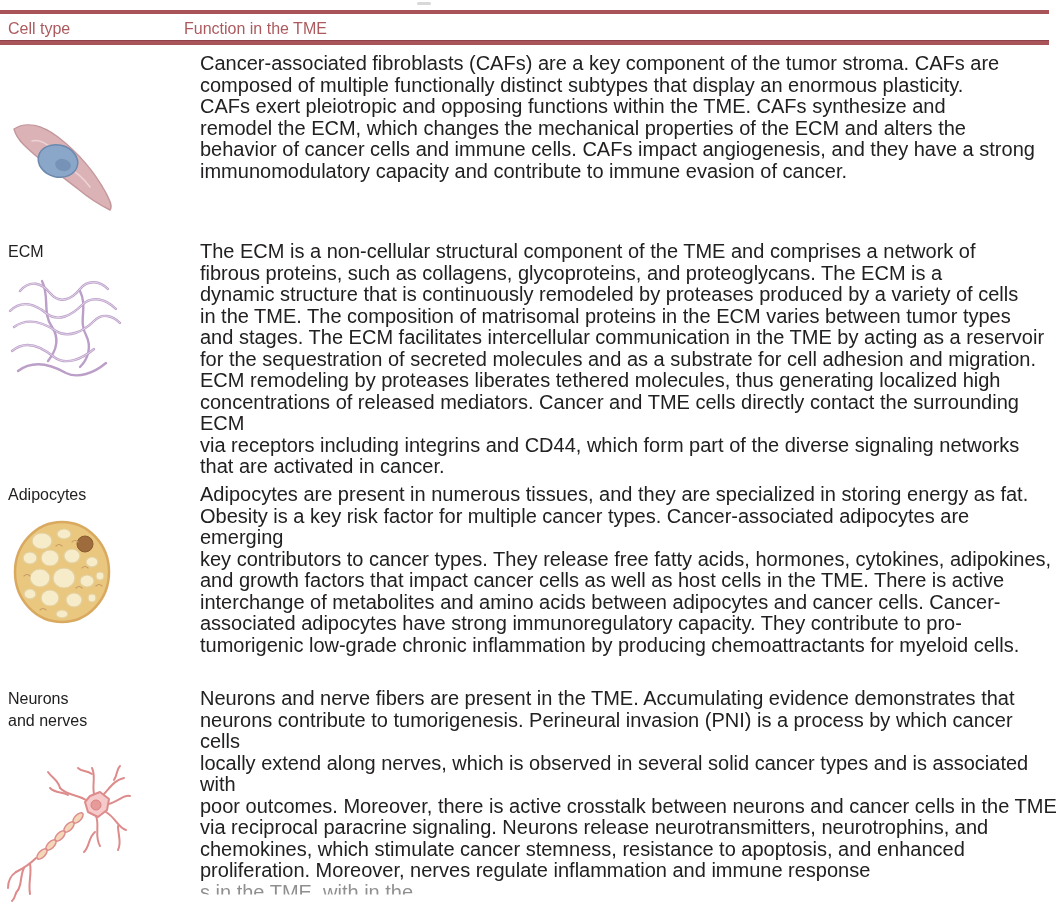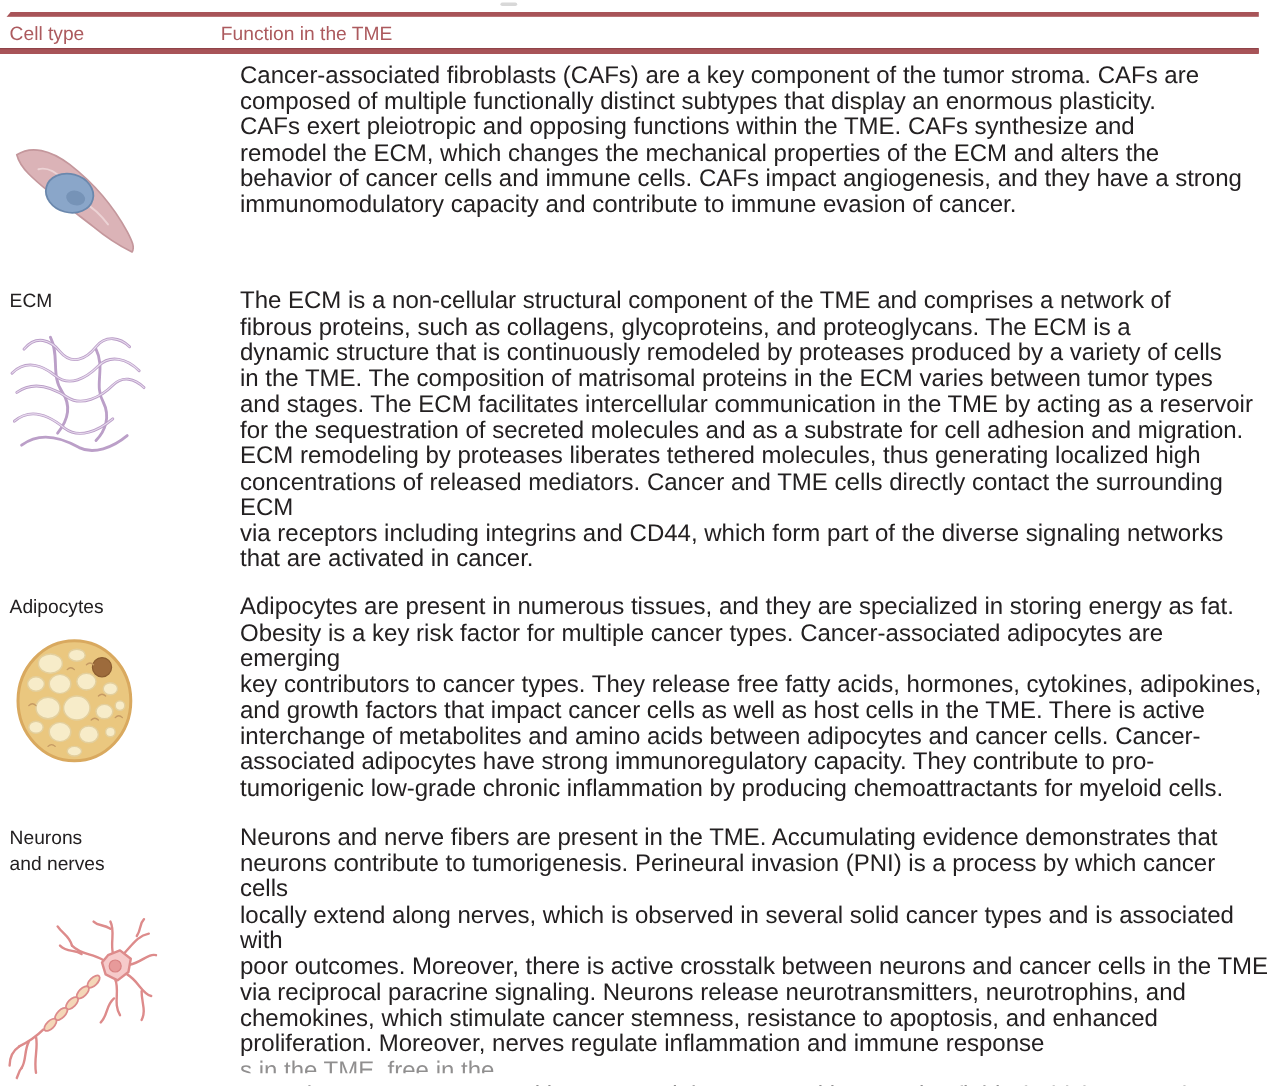--- a/index.html
+++ b/index.html
@@ -4,42 +4,41 @@
 <style>
   html, body { margin:0; padding:0; background:#ffffff; }
   .page {
     position: relative;
     width: 1061px;
     height: 905px;
     background: #ffffff;
     font-family: "Liberation Sans", sans-serif;
     color: #232021;
     overflow: hidden;
-    border-radius: 32px;
   }
   .top-artifact {
     position: absolute; left: 417px; top: 2px;
     width: 14px; height: 3px; background: #d8d8d8; border-radius: 2px;
   }
   .rule {
     position: absolute; left: 0; width: 1049px; height: 4px;
     background: #a85458;
   }
   .rule-top { top: 10px; }
   .rule-header { top: 41px; box-shadow: 0 -1px 0 #8f4449; }
   .hdr {
     position: absolute; top: 20px;
     font-size: 16px; color: #ac5a5e;
   }
   .hdr-col1 { left: 8px; }
   .hdr-col2 { left: 184px; }
   .row { position: absolute; left: 0; width: 1061px; }
   .row-cafs      { top: 53px;  height: 188px; }
   .row-ecm       { top: 241px; height: 255px; padding-left: 12px; }
-  .row-adipo     { top: 496px; height: 180px; }
+  .row-adipo     { top: 484px; height: 180px; }
   .row-neurons   { top: 688px; height: 225px; }
   .cell-label {
     position: absolute; left: 8px; top: 0; width: 186px;
     font-size: 16px; line-height: 21.5px;
     white-space: pre-line;
   }
   .func {
     position: absolute; left: 200px; top: 0; width: 858px;
     margin: 0;
     font-size: 20px; line-height: 21.5px;
@@ -188,17 +187,17 @@
       </g>
       <path d="M84,32 L94,28 L103,35 L101,46 L92,53 L82,48 L79,38 Z" fill="#f6caca" stroke="#dd8b8b" stroke-width="2" stroke-linejoin="round"></path>
       <circle cx="90" cy="41" r="5" fill="#e79a9a" stroke="#d98383" stroke-width="1"></circle>
     </svg>
     <p class="func"><span>Neurons and nerve fibers are present in the TME. Accumulating evidence demonstrates that
 neurons contribute to tumorigenesis. Perineural invasion (PNI) is a process by which cancer cells
 locally extend along nerves, which is observed in several solid cancer types and is associated with
 poor outcomes. Moreover, there is active crosstalk between neurons and cancer cells in the TME
 via reciprocal paracrine signaling. Neurons release neurotransmitters, neurotrophins, and
 chemokines, which stimulate cancer stemness, resistance to apoptosis, and enhanced
-proliferation. Moreover, nerves regulate inflammation and immune response</span><span class="faded">s in the TME, free in the</span><span>
+proliferation. Moreover, nerves regulate inflammation and immune response</span><span class="faded">s in the TME, with in the</span><span>
 central nervous system, and in extracranial organs and is an active field of </span><span class="faded">which research.</span></p>
   </div>
 
 </div>
 
 </body></html>

